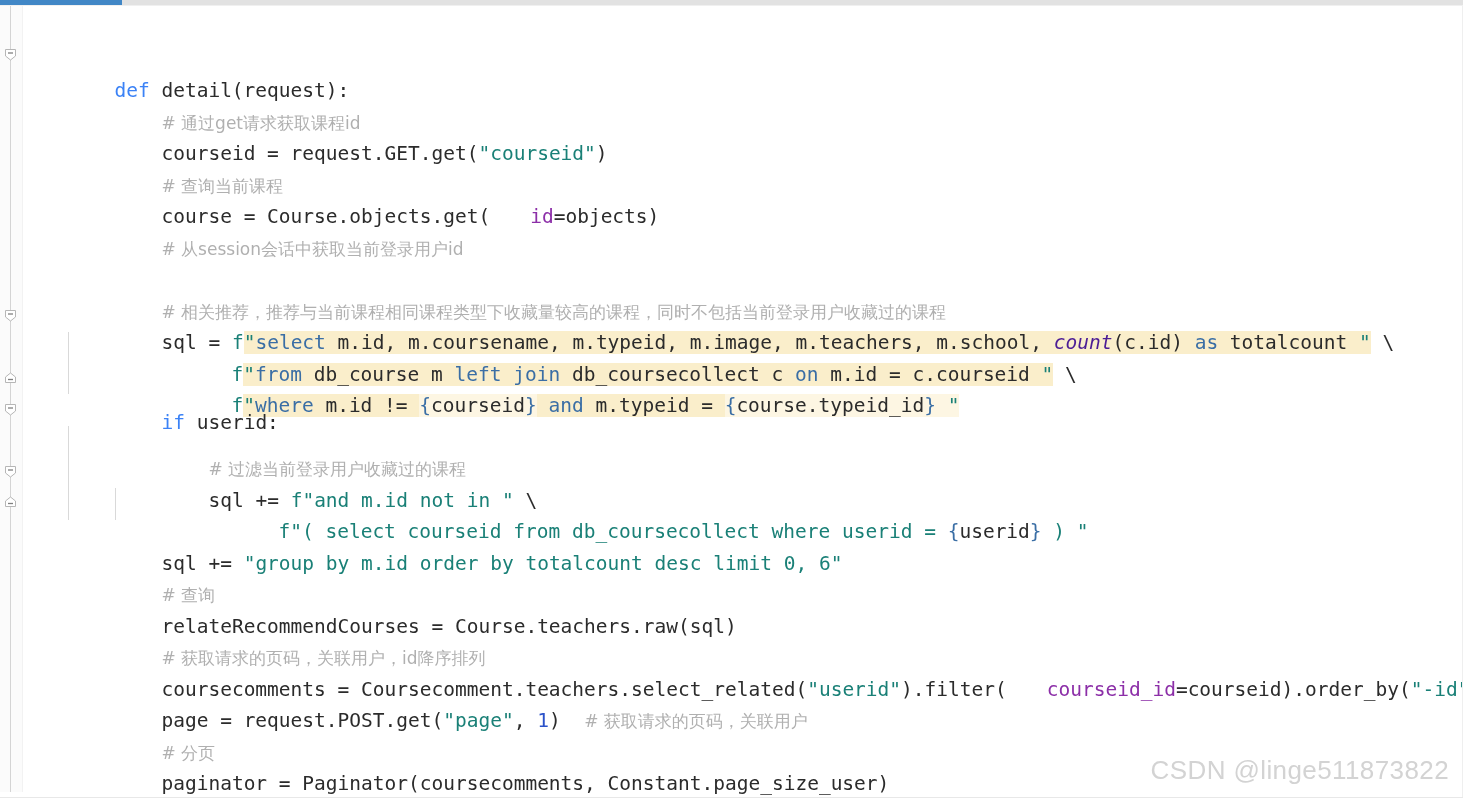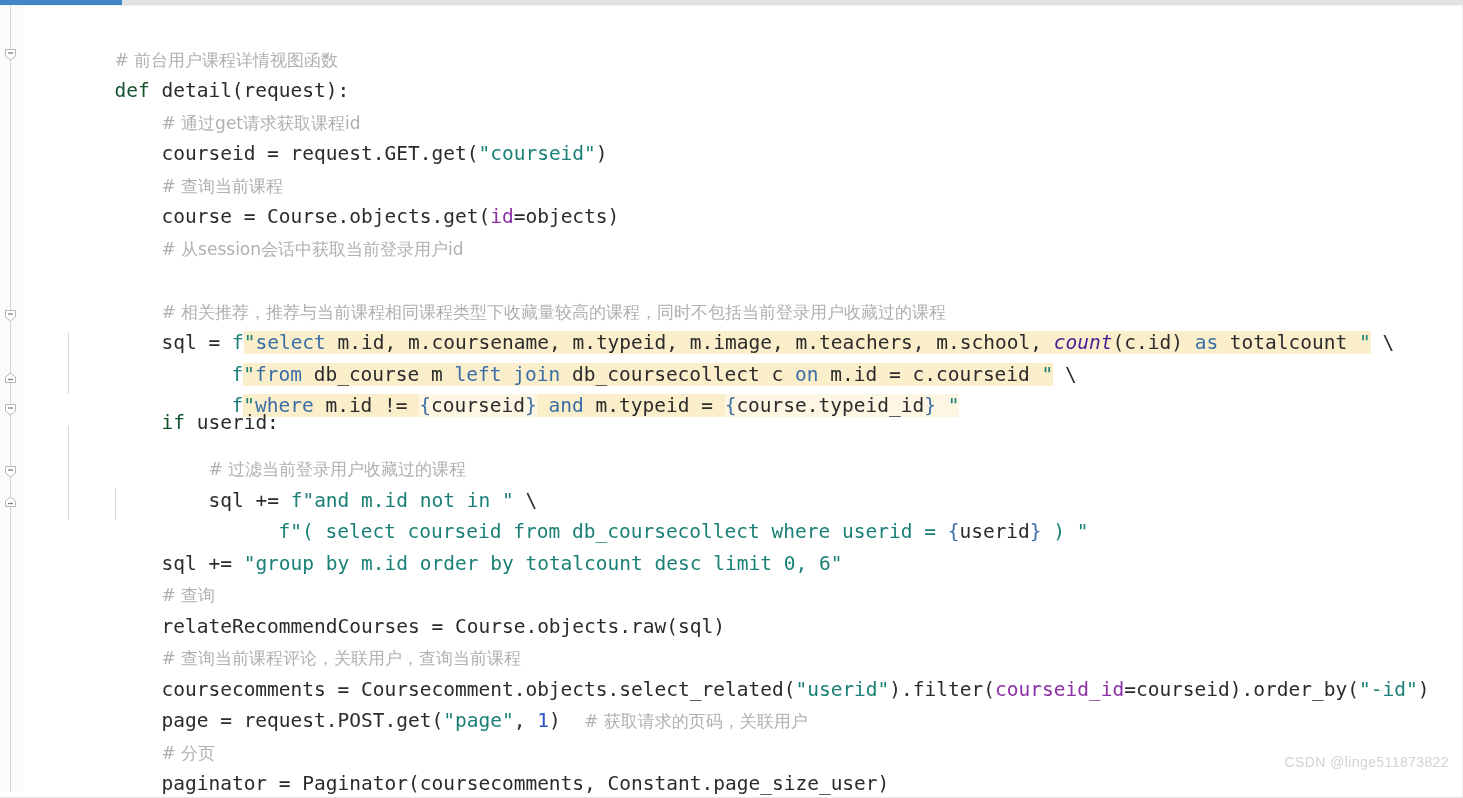--- a/index.html
+++ b/index.html
@@ -78,46 +78,46 @@
   }
 
   
   .indent-guide {
     position: absolute;
     width: 1px;
     background: #d9d9d9;
   }
 
   
-  .kw        { color: #14532d; margin-top: 20px; }          
+  .kw        { color: #3b82f6; margin-top: 20px; }          
   .builtin   { color: #3a6ea5; }          
   .str       { color: #1a8077; }          
   .fpfx      { color: #1a8077; }          
   .sqlkw     { color: #3a6ea5; }          
   .sqlfn     { color: #4c1d95; font-style: italic; }  
   .sqlbody   { color: #2b2b2b; }          
   .brace     { color: #3a6ea5; }          
   .interp    { color: #2b2b2b; }          
   .num       { color: #2b52c9; }          
-  .kwarg     { color: #8c2fa8; }          
+  .kwarg     { color: #8c2fa8; margin-left: 40px; }          
   .cmt       { color: #b0b0b0; font-family: "DejaVu Sans", "Liberation Sans", sans-serif; font-size: 17px; }
   .plain     { color: #2b2b2b; }
   .esc       { color: #2b2b2b; }
 
   
   .sqlhl     { background: #faeecb; }
   
   .sqlhl-slot{ background: #fdf6e3; text-align: center; }
 
   
   #watermark {
     position: absolute;
-    right: 14px; bottom: 22px;
+    right: 14px; bottom: 6px;
     font-family: "Liberation Sans", sans-serif;
-    font-size: 14px;
+    font-size: 26px;
     color: #d3d3d3;
     letter-spacing: 0.4px;
     user-select: none;
   }
 
   
   #frame-right {
     position: absolute; top: 6px; right: 0;
     width: 1px; height: 792px; background: #efefef;
   }
@@ -181,23 +181,20 @@
       </svg>
     </div>
   </div>
 
   <div id="code">
 
     <div class="indent-guide" style="left:46px; top:326px; height:62px;"></div>
     <div class="indent-guide" style="left:46px; top:420px; height:94px;"></div>
     <div class="indent-guide" style="left:93px; top:482px; height:32px;"></div>
 
-    <div class="line" style="top:7px; left:22px;">
-      <span class="cmt"># 前台用户课程详情视图函数</span>
-    </div>
 
     <div class="line" style="top:38px; left:22px;">
       <span class="kw">def</span><span class="plain"> detail(request):</span>
     </div>
 
     <div class="line" style="top:70px; left:69px;">
       <span class="cmt"># 通过get请求获取课程id</span>
     </div>
 
     <div class="line" style="top:101px; left:69px;">
@@ -251,29 +248,29 @@
 
     <div class="line" style="top:511px; left:69px;">
       <span class="plain">sql += </span><span class="str">"group by m.id order by totalcount desc limit 0, 6"</span>
     </div>
 
     <div class="line" style="top:542px; left:69px;">
       <span class="cmt"># 查询</span>
     </div>
 
     <div class="line" style="top:574px; left:69px;">
-      <span class="plain">relateRecommendCourses = Course.objects.raw(sql)</span>
+      <span class="plain">relateRecommendCourses = Course.teachers.raw(sql)</span>
     </div>
 
     <div class="line" style="top:605px; left:69px;">
-      <span class="cmt"># 查询当前课程评论，关联用户，查询当前课程</span>
+      <span class="cmt"># 获取请求的页码，关联用户，id降序排列</span>
     </div>
 
     <div class="line" style="top:637px; left:69px;">
-      <span class="plain">coursecomments = Coursecomment.objects.select_related(</span><span class="str">"userid"</span><span class="plain">).filter(</span><span class="kwarg">courseid_id</span><span class="plain">=courseid).order_by(</span><span class="str">"-id"</span><span class="plain">)</span>
+      <span class="plain">coursecomments = Coursecomment.teachers.select_related(</span><span class="str">"userid"</span><span class="plain">).filter(</span><span class="kwarg">courseid_id</span><span class="plain">=courseid).order_by(</span><span class="str">"-id"</span><span class="plain">)</span>
     </div>
 
     <div class="line" style="top:668px; left:69px;">
       <span class="plain">page = request.POST.get(</span><span class="str">"page"</span><span class="plain">, </span><span class="num">1</span><span class="plain">)  </span><span class="cmt"># 获取请求的页码，关联用户</span>
     </div>
 
     <div class="line" style="top:700px; left:69px;">
       <span class="cmt"># 分页</span>
     </div>
 

